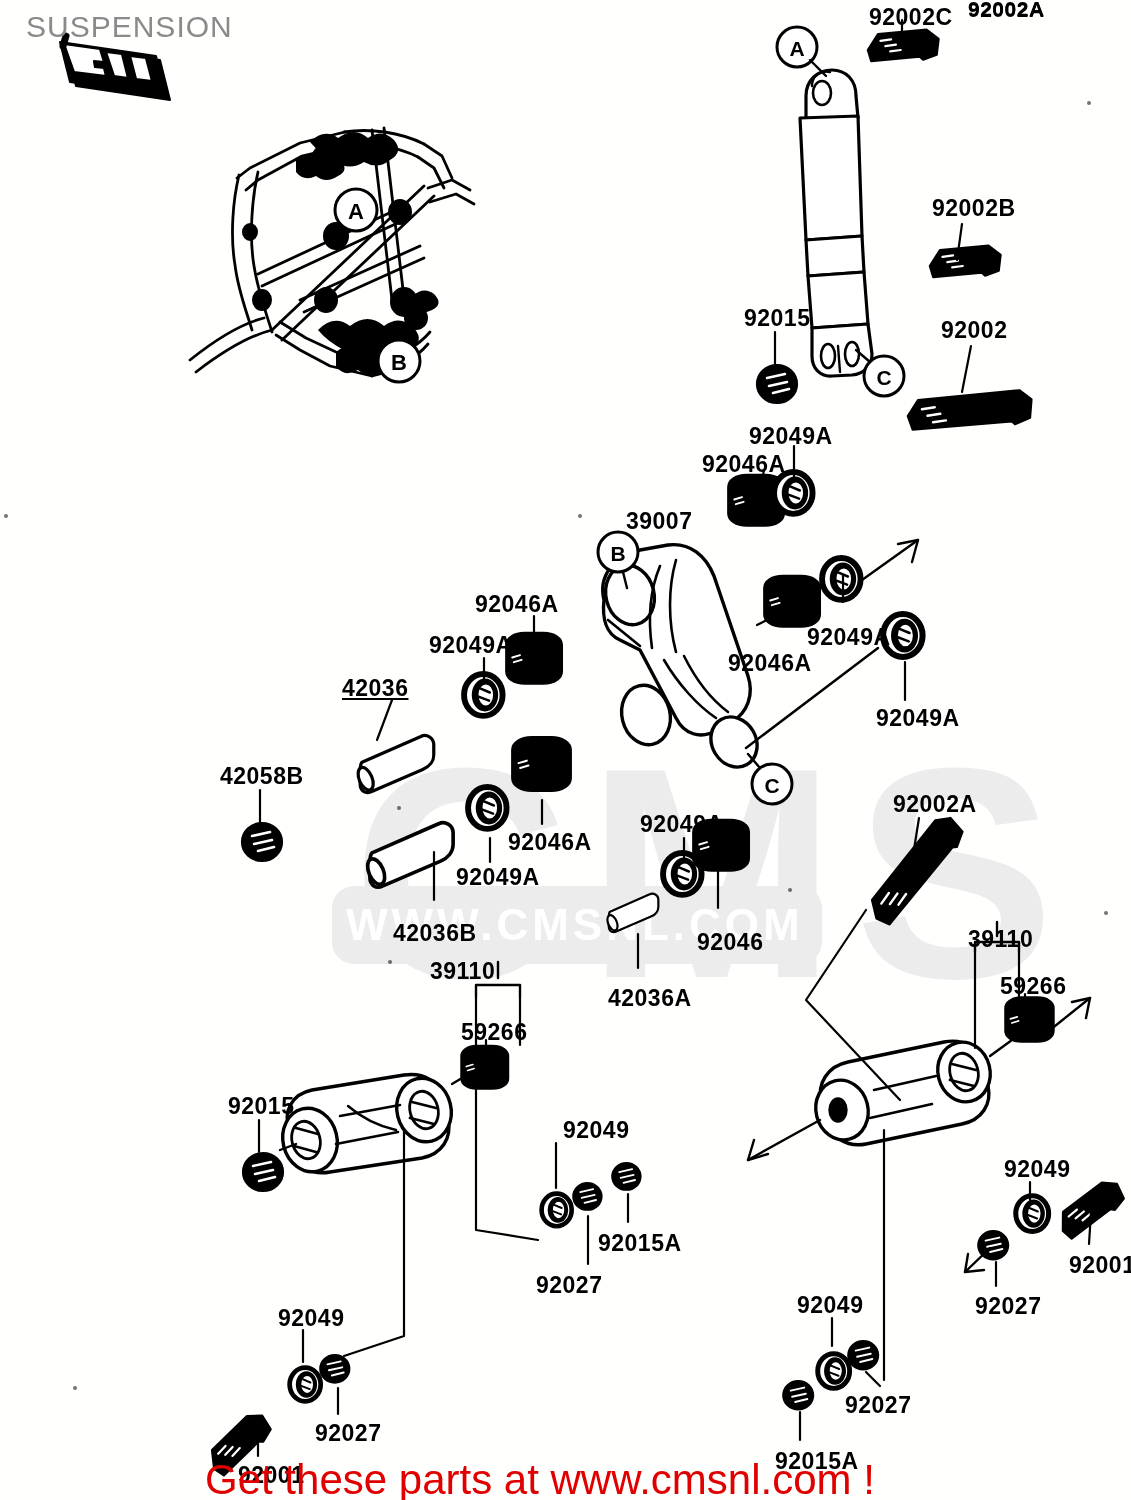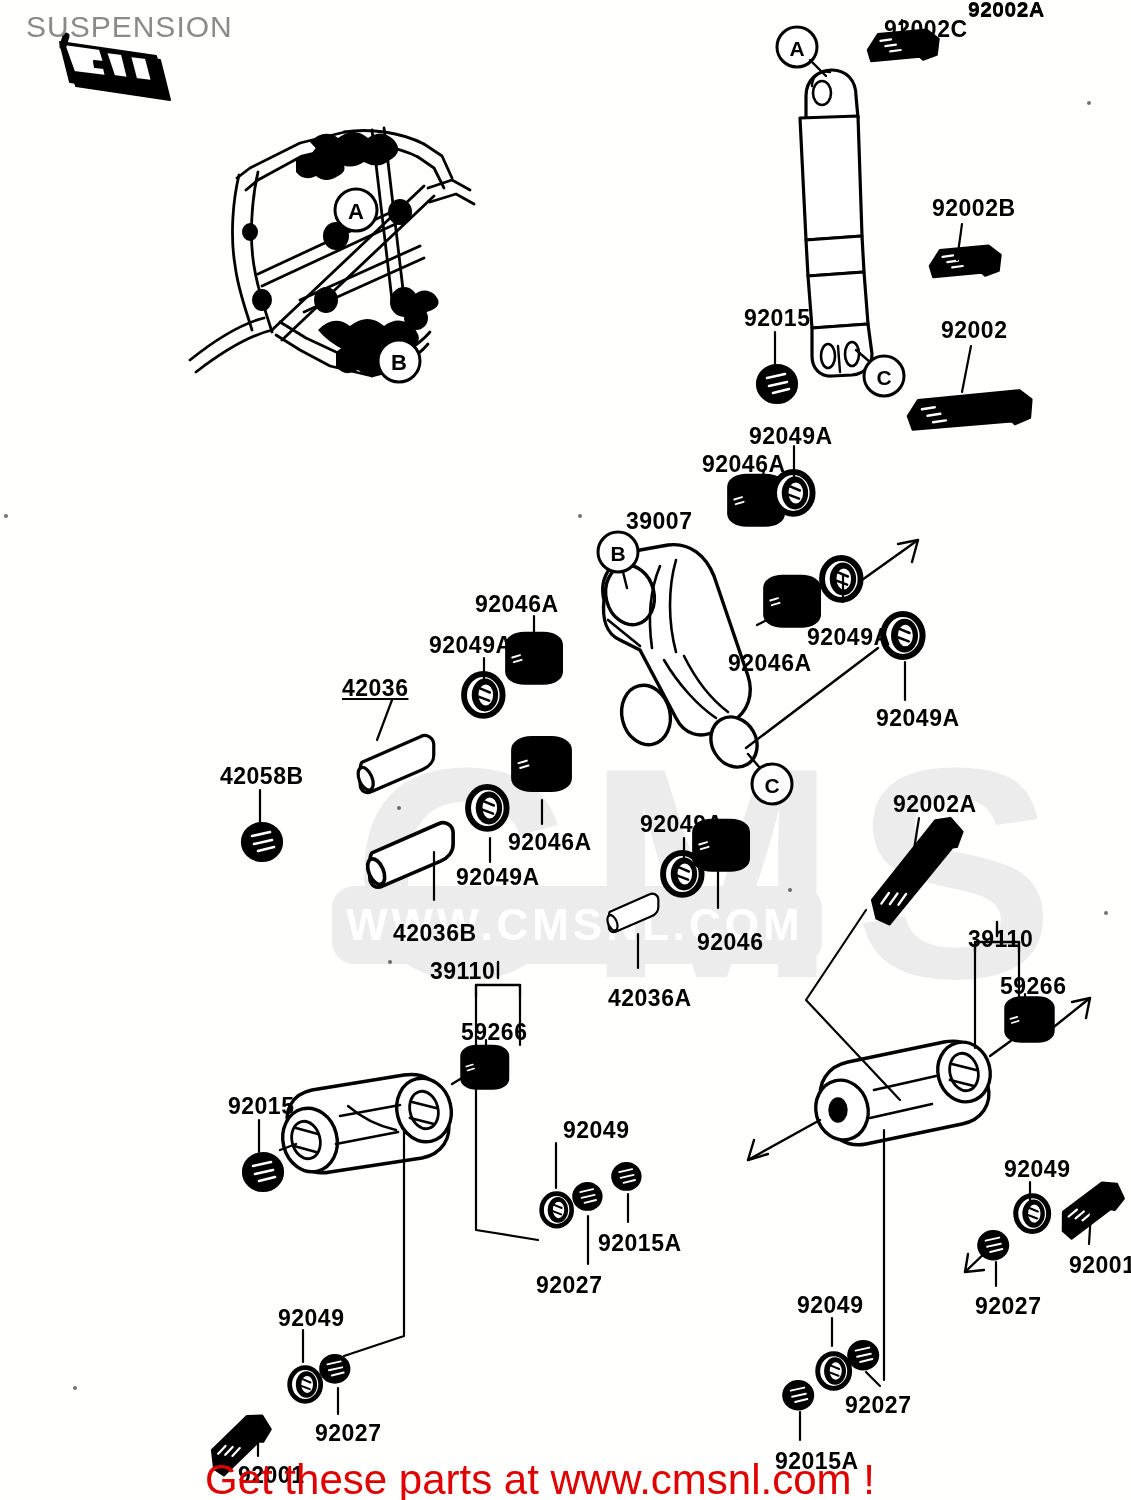--- a/index.html
+++ b/index.html
@@ -406,21 +406,21 @@
         <circle cx="390" cy="962" r="2"></circle>
       </g>
     </g>
   </svg>
 
   <div class="title">SUSPENSION</div>
 
   <div class="lbl s22" style="left:968px;top:-3px;">92002A</div>
 
   <div id="labels">
-      <div class="lbl s24" style="left: 869px; top: 16px; margin-left: 15px;">92002C</div>
+      <div class="lbl s24" style="left: 869px; top: 4px;">92002C</div>
       <div class="lbl s22" style="left: 968px; top: -2px;">92002A</div>
       <div class="lbl s24" style="left: 932px; top: 195px;">92002B</div>
       <div class="lbl s24" style="left: 941px; top: 317px;">92002</div>
       <div class="lbl s24" style="left: 744px; top: 305px;">92015</div>
       <div class="lbl s24" style="left: 749px; top: 423px;">92049A</div>
       <div class="lbl s24" style="left: 702px; top: 451px;">92046A</div>
       <div class="lbl s24" style="left: 626px; top: 508px;">39007</div>
       <div class="lbl s24" style="left: 475px; top: 591px;">92046A</div>
       <div class="lbl s24" style="left: 429px; top: 632px;">92049A</div>
       <div class="lbl s24" style="left: 807px; top: 624px;">92049A</div>

